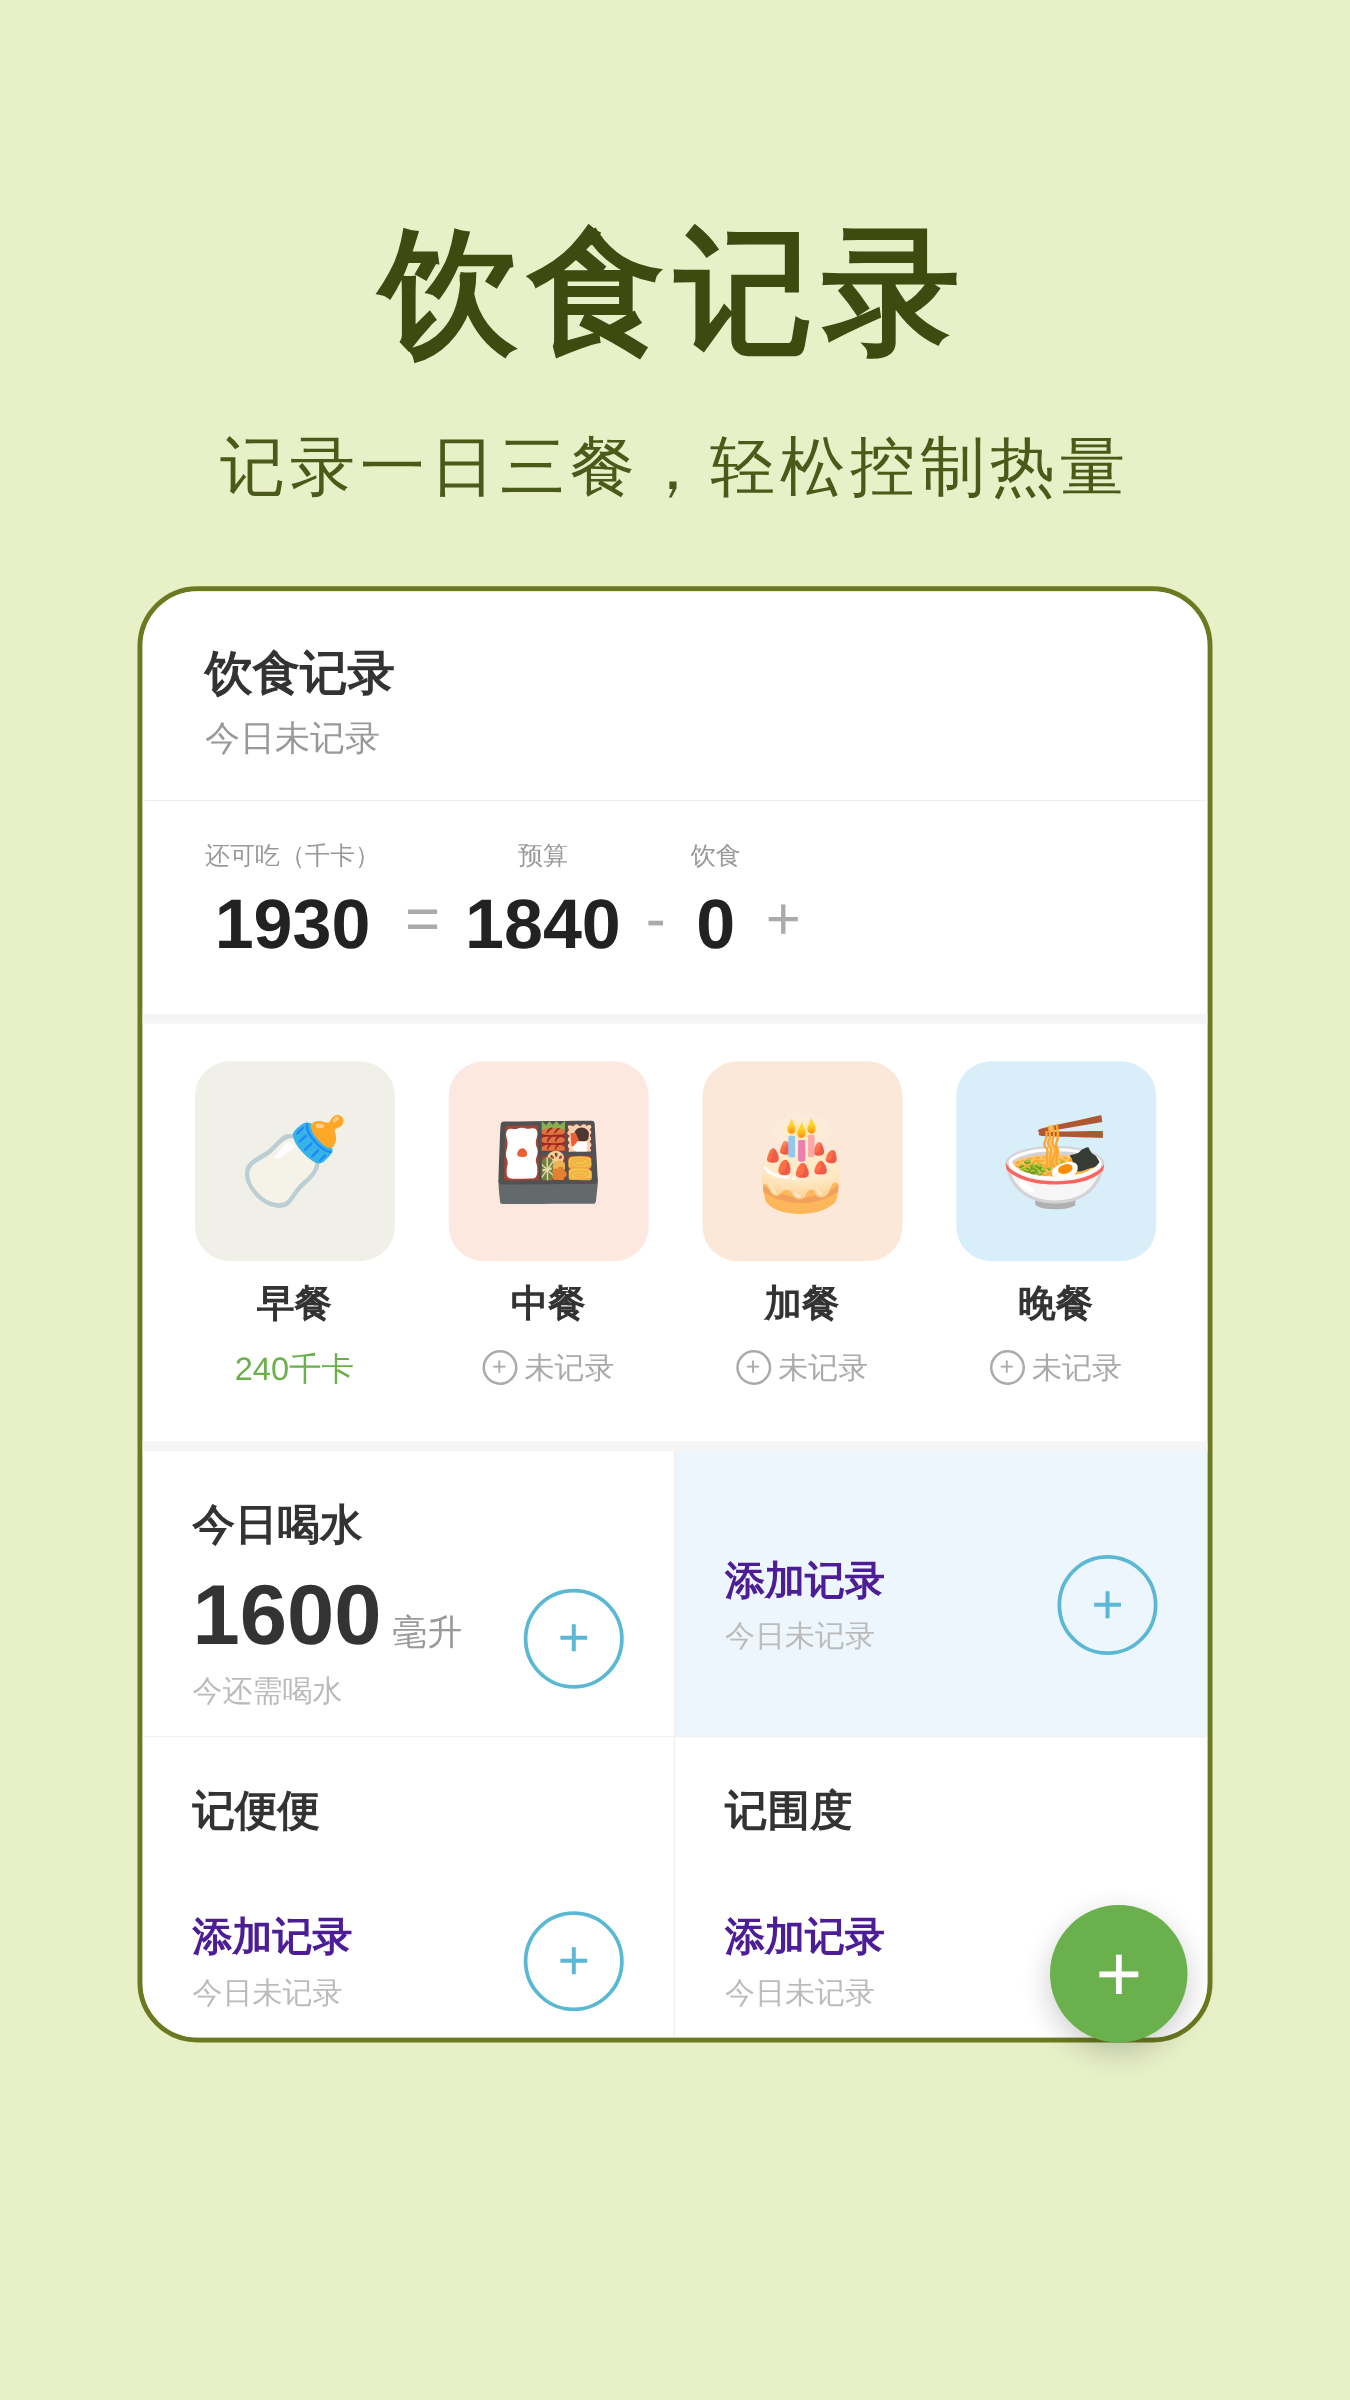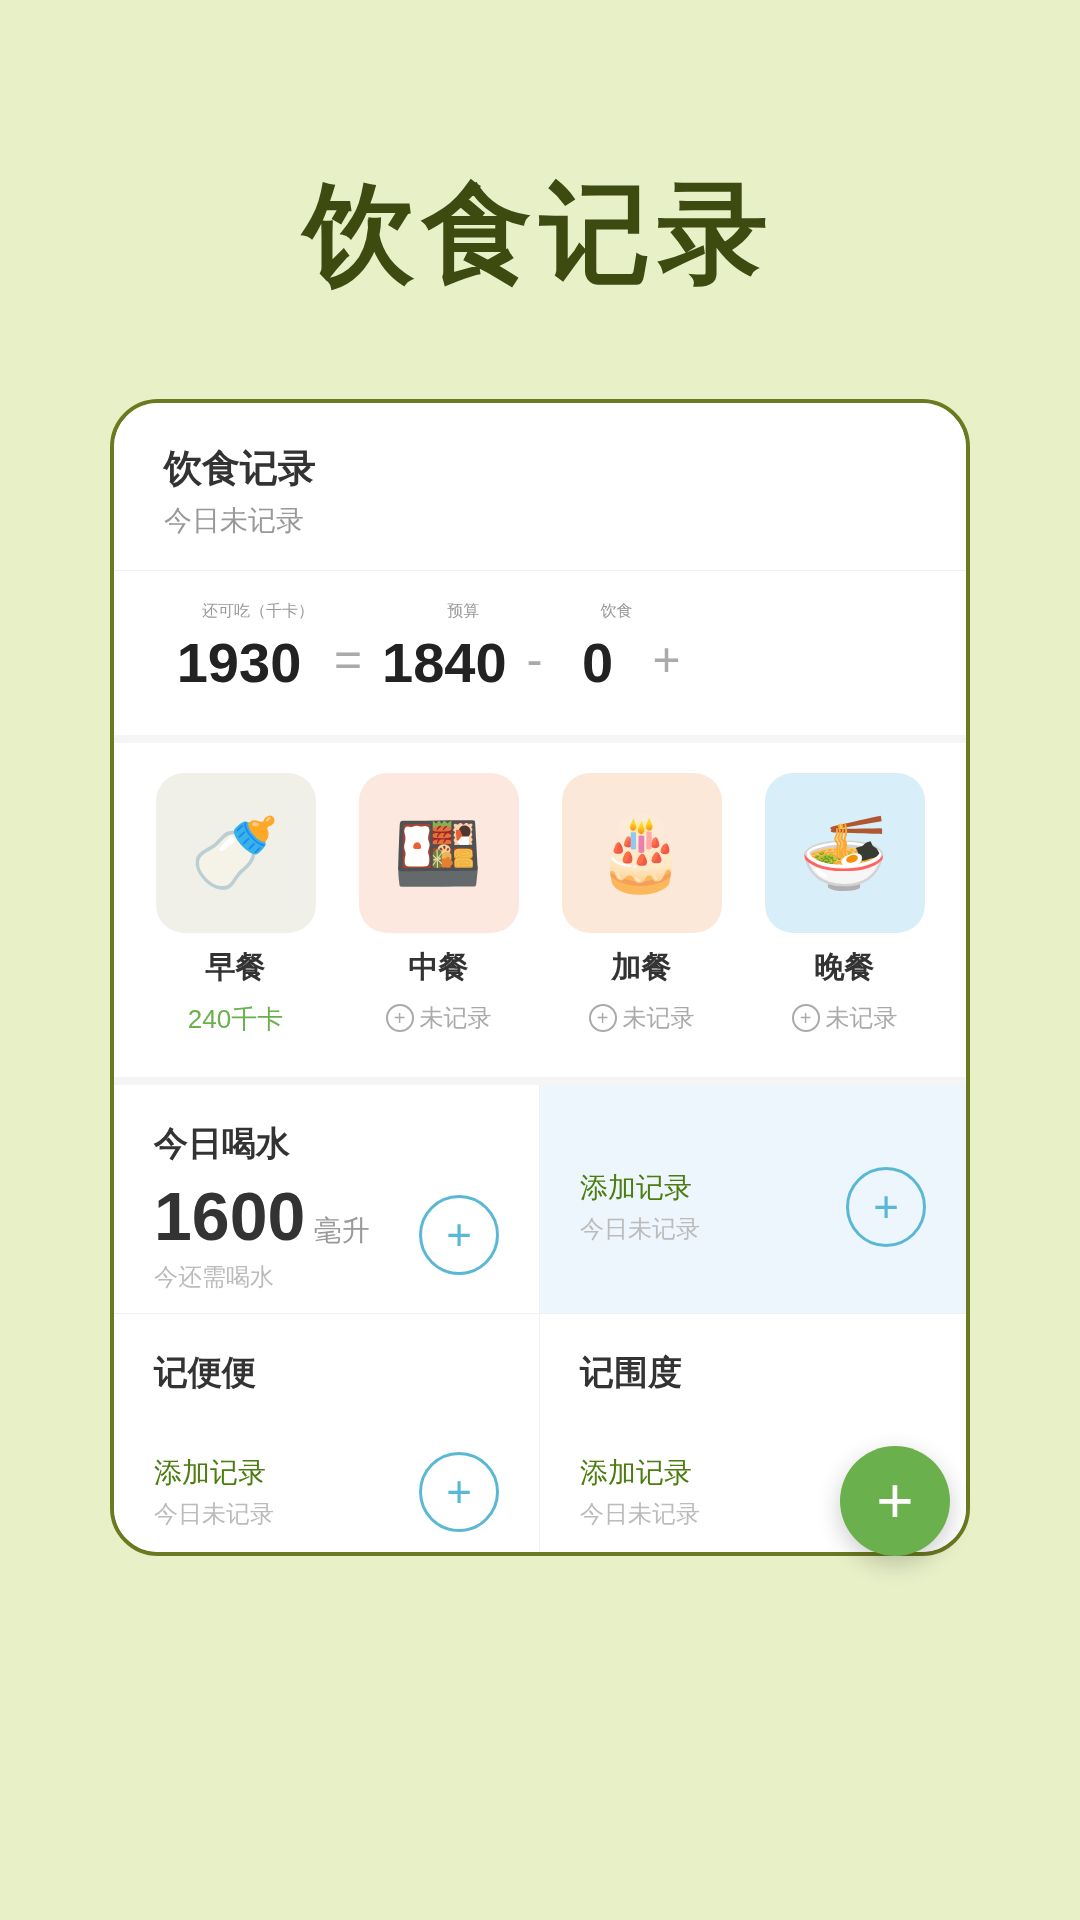--- a/index.html
+++ b/index.html
@@ -74,25 +74,24 @@
       gap: 0;
     }
 
     .calorie-col {
       display: flex;
       flex-direction: column;
       align-items: center;
     }
 
     .calorie-label {
-      font-size: 16px;
+      font-size: 20px;
       color: #999;
       margin-bottom: 8px;
       white-space: nowrap;
-      margin-left: 38px;
     }
 
     .calorie-value {
       font-size: 56px;
       font-weight: 700;
       color: #222;
     }
 
     .calorie-operator {
       font-size: 48px;
@@ -234,23 +233,23 @@
       margin-left: 4px;
     }
 
     .cell-hint {
       font-size: 24px;
       color: #bbb;
       margin-top: 6px;
     }
 
     .cell-add-label {
-      font-size: 28px;
-      font-weight: 400;
-      color: #4d7c0f;
+      font-size: 32px;
+      font-weight: 700;
+      color: #4c1d95;
       margin-bottom: 6px;
     }
 
     .cell-date-hint {
       font-size: 24px;
       color: #bbb;
     }
 
     .plus-circle-large {
       width: 80px;
@@ -288,20 +287,21 @@
       box-shadow: 0 8px 24px rgba(0,0,0,0.2);
       cursor: pointer;
       z-index: 10;
     }
   </style>
 </head>
 <body>
 
 <div class="hero-section">
   <div class="hero-title">饮食记录</div>
+  <div class="hero-subtitle">记录一日三餐，轻松控制热量</div>
 </div>
 
 <div class="card-container">
   <div class="app-card">
 
     <div class="card-header">
       <div class="card-title">饮食记录</div>
       <div class="card-subtitle">今日未记录</div>
     </div>
 

